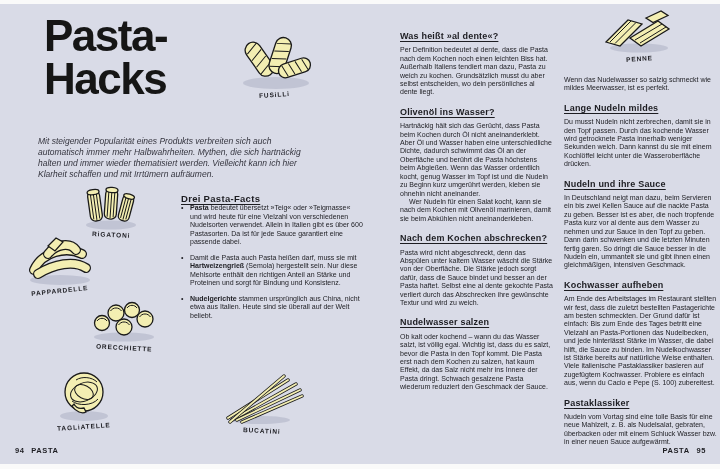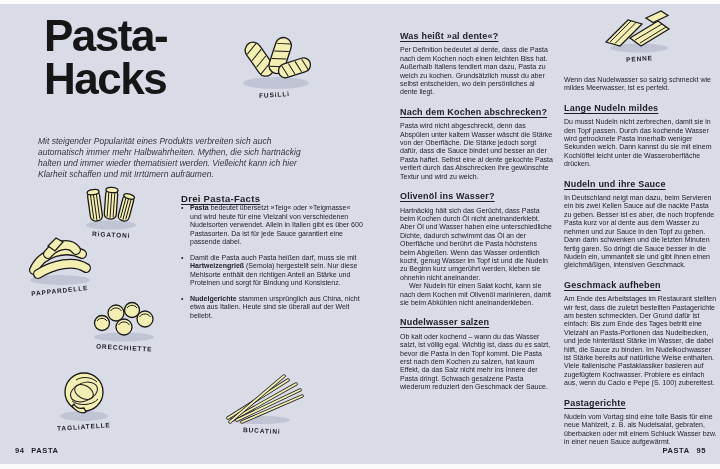--- a/index.html
+++ b/index.html
@@ -201,50 +201,50 @@
     </svg>
     <span class="lbl rot-n4">PENNE</span>
   </div>
 
   <div class="abs col col1">
     <div class="sec">
       <h3>Was heißt »al dente«?</h3>
       <p>Per Definition bedeutet al dente, dass die Pasta nach dem Kochen noch einen leichten Biss hat. Außerhalb Italiens tendiert man dazu, Pasta zu weich zu kochen. Grundsätzlich musst du aber selbst entscheiden, wo dein persönliches al dente liegt.</p>
     </div>
     <div class="sec">
-      <h3>Nach dem Kochen abschrecken?</h3>
-      <p>Pasta wird nicht abgeschreckt, denn das Abspülen unter kaltem Wasser wäscht die Stärke von der Oberfläche. Die Stärke jedoch sorgt dafür, dass die Sauce bindet und besser an der Pasta haftet. Selbst eine al dente gekochte Pasta verliert durch das Abschrecken ihre gewünschte Textur und wird zu weich.</p>
-    </div>
-    <div class="sec">
       <h3>Olivenöl ins Wasser?</h3>
       <p>Hartnäckig hält sich das Gerücht, dass Pasta beim Kochen durch Öl nicht aneinanderklebt. Aber Öl und Wasser haben eine unterschiedliche Dichte, dadurch schwimmt das Öl an der Oberfläche und berührt die Pasta höchstens beim Abgießen. Wenn das Wasser ordentlich kocht, genug Wasser im Topf ist und die Nudeln zu Beginn kurz umgerührt werden, kleben sie ohnehin nicht aneinander.</p>
       <p class="indented">Wer Nudeln für einen Salat kocht, kann sie nach dem Kochen mit Olivenöl marinieren, damit sie beim Abkühlen nicht aneinanderkleben.</p>
     </div>
     <div class="sec">
+      <h3>Nach dem Kochen abschrecken?</h3>
+      <p>Pasta wird nicht abgeschreckt, denn das Abspülen unter kaltem Wasser wäscht die Stärke von der Oberfläche. Die Stärke jedoch sorgt dafür, dass die Sauce bindet und besser an der Pasta haftet. Selbst eine al dente gekochte Pasta verliert durch das Abschrecken ihre gewünschte Textur und wird zu weich.</p>
+    </div>
+    <div class="sec">
       <h3>Nudelwasser salzen</h3>
       <p>Ob kalt oder kochend – wann du das Wasser salzt, ist völlig egal. Wichtig ist, dass du es salzt, bevor die Pasta in den Topf kommt. Die Pasta erst nach dem Kochen zu salzen, hat kaum Effekt, da das Salz nicht mehr ins Innere der Pasta dringt. Schwach gesalzene Pasta wiederum reduziert den Geschmack der Sauce.</p>
     </div>
   </div>
 
   <div class="abs col col2">
     <p class="lead">Wenn das Nudelwasser so salzig schmeckt wie mildes Meerwasser, ist es perfekt.</p>
     <div class="sec">
       <h3>Lange Nudeln mildes</h3>
       <p>Du musst Nudeln nicht zerbrechen, damit sie in den Topf passen. Durch das kochende Wasser wird getrocknete Pasta innerhalb weniger Sekunden weich. Dann kannst du sie mit einem Kochlöffel leicht unter die Wasseroberfläche drücken.</p>
     </div>
     <div class="sec">
       <h3>Nudeln und ihre Sauce</h3>
       <p>In Deutschland neigt man dazu, beim Servieren ein bis zwei Kellen Sauce auf die nackte Pasta zu geben. Besser ist es aber, die noch tropfende Pasta kurz vor al dente aus dem Wasser zu nehmen und zur Sauce in den Topf zu geben. Dann darin schwenken und die letzten Minuten fertig garen. So dringt die Sauce besser in die Nudeln ein, ummantelt sie und gibt ihnen einen gleichmäßigen, intensiven Geschmack.</p>
     </div>
     <div class="sec">
-      <h3>Geschmack aufheben</h3>
+      <h3>Kochwasser aufheben</h3>
       <p>Am Ende des Arbeitstages im Restaurant stellten wir fest, dass die zuletzt bestellten Pastagerichte am besten schmeckten. Der Grund dafür ist einfach: Bis zum Ende des Tages betritt eine Vielzahl an Pasta-Portionen das Nudelbecken, und jede hinterlässt Stärke im Wasser, die dabei hilft, die Sauce zu binden. Im Nudelkochwasser ist Stärke bereits auf natürliche Weise enthalten. Viele italienische Pastaklassiker basieren auf zugefügtem Kochwasser. Probiere es einfach aus, wenn du Cacio e Pepe (S. 100) zubereitest.</p>
     </div>
     <div class="sec">
-      <h3>Pastagerichte</h3>
+      <h3>Pastaklassiker</h3>
       <p>Nudeln vom Vortag sind eine tolle Basis für eine neue Mahlzeit, z. B. als Nudelsalat, gebraten, überbacken oder mit einem Schluck Wasser bzw. in einer neuen Sauce aufgewärmt.</p>
     </div>
   </div>
 
   <div class="abs footer footer-right">
     <span>PASTA</span>
     <span>95</span>
   </div>
 </div>
 

